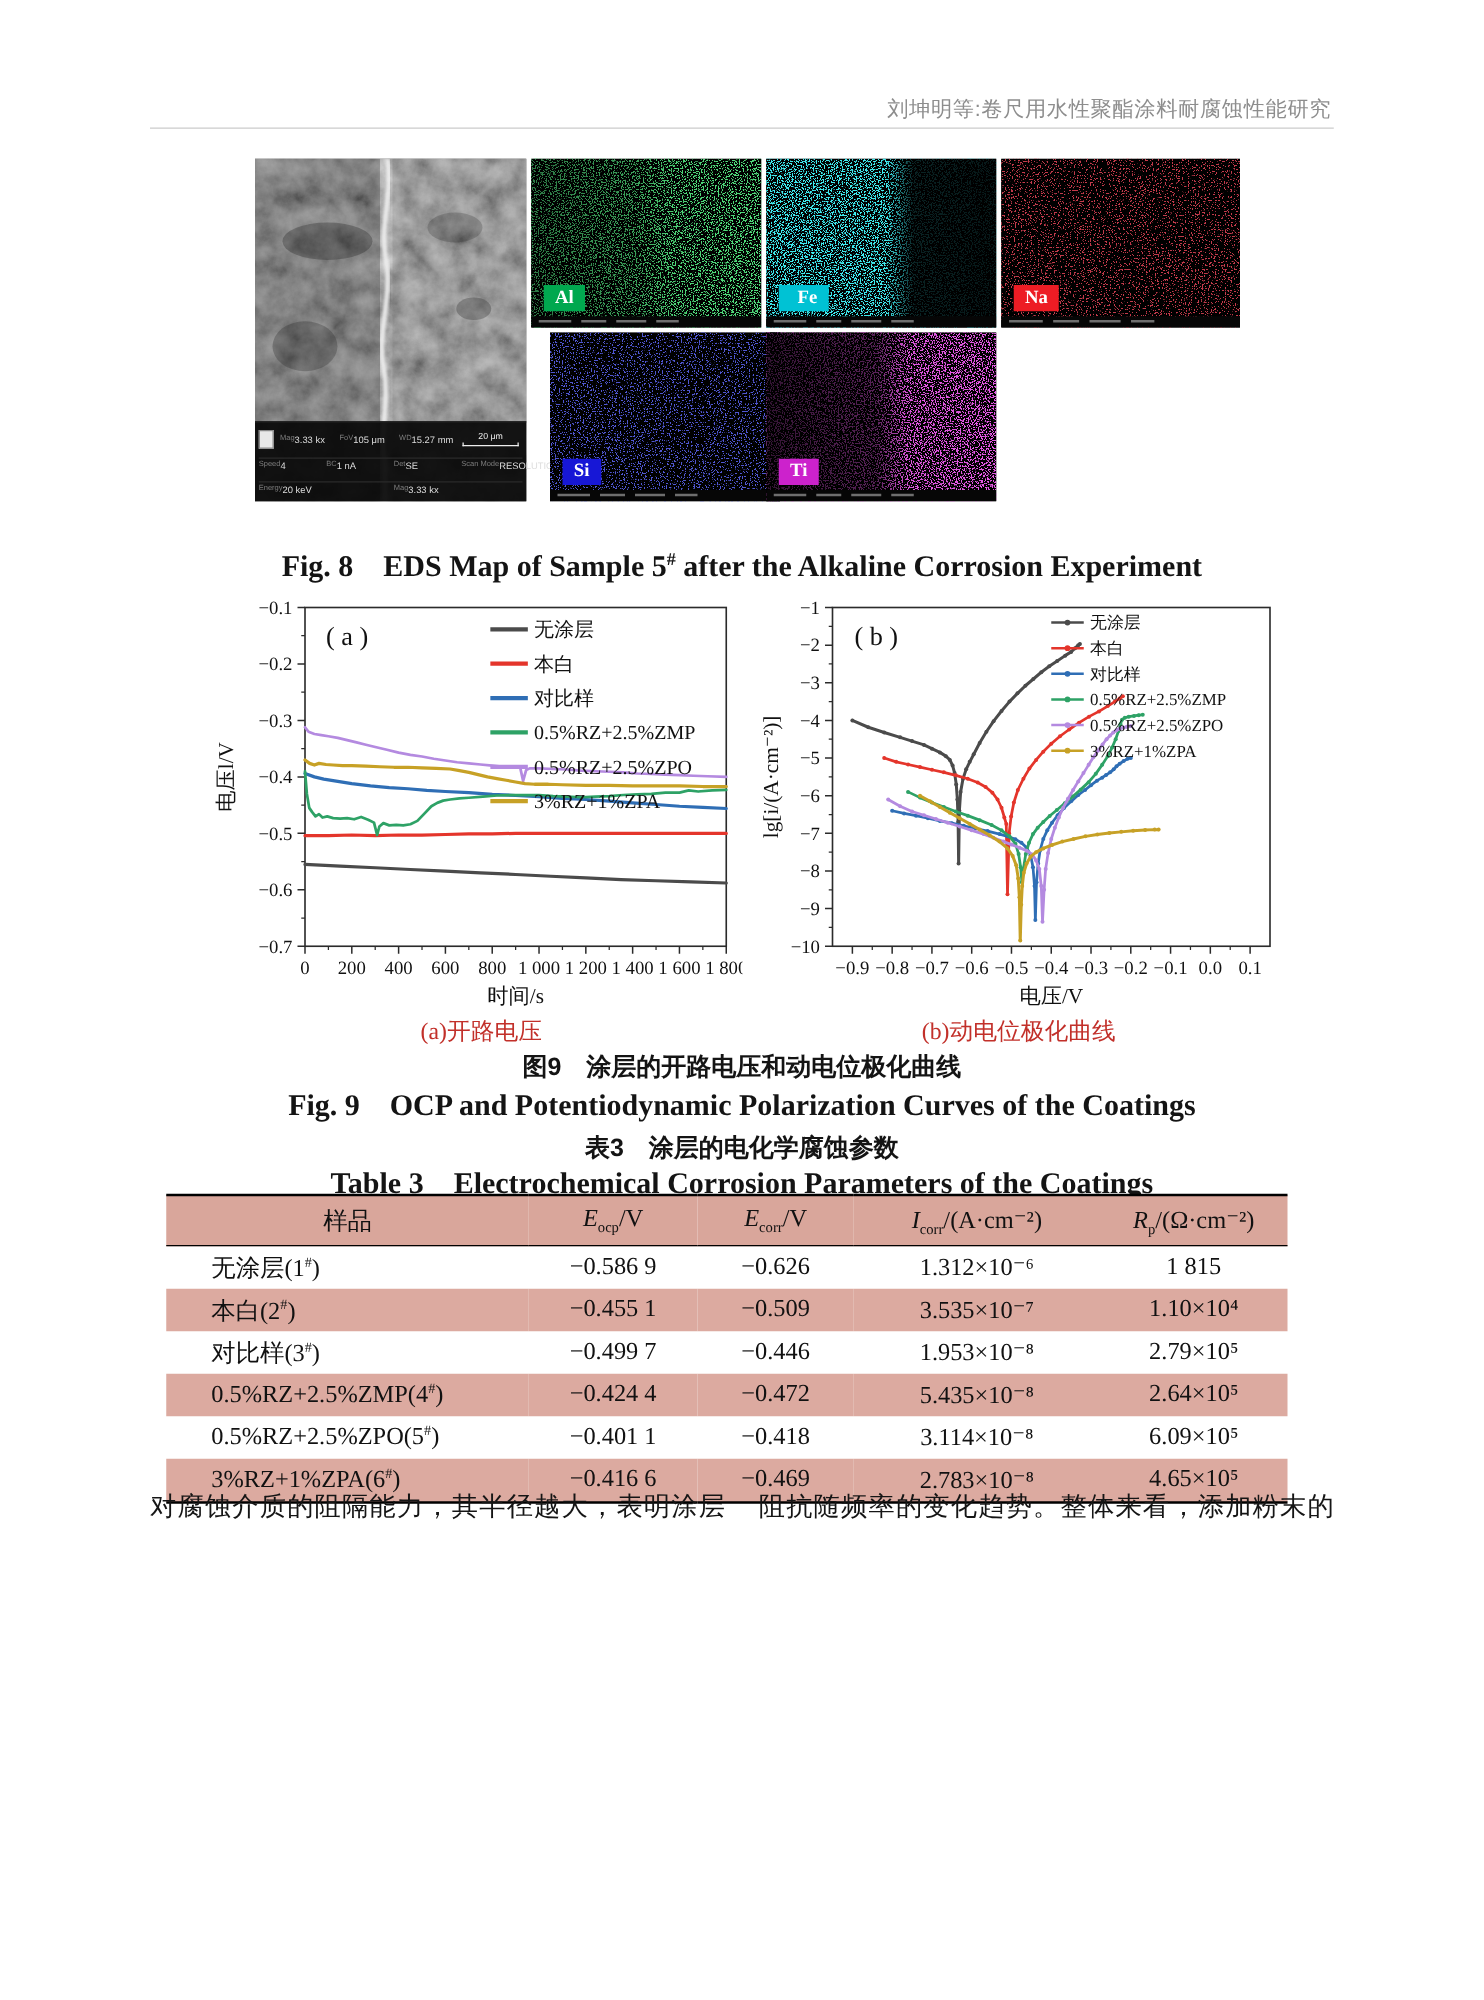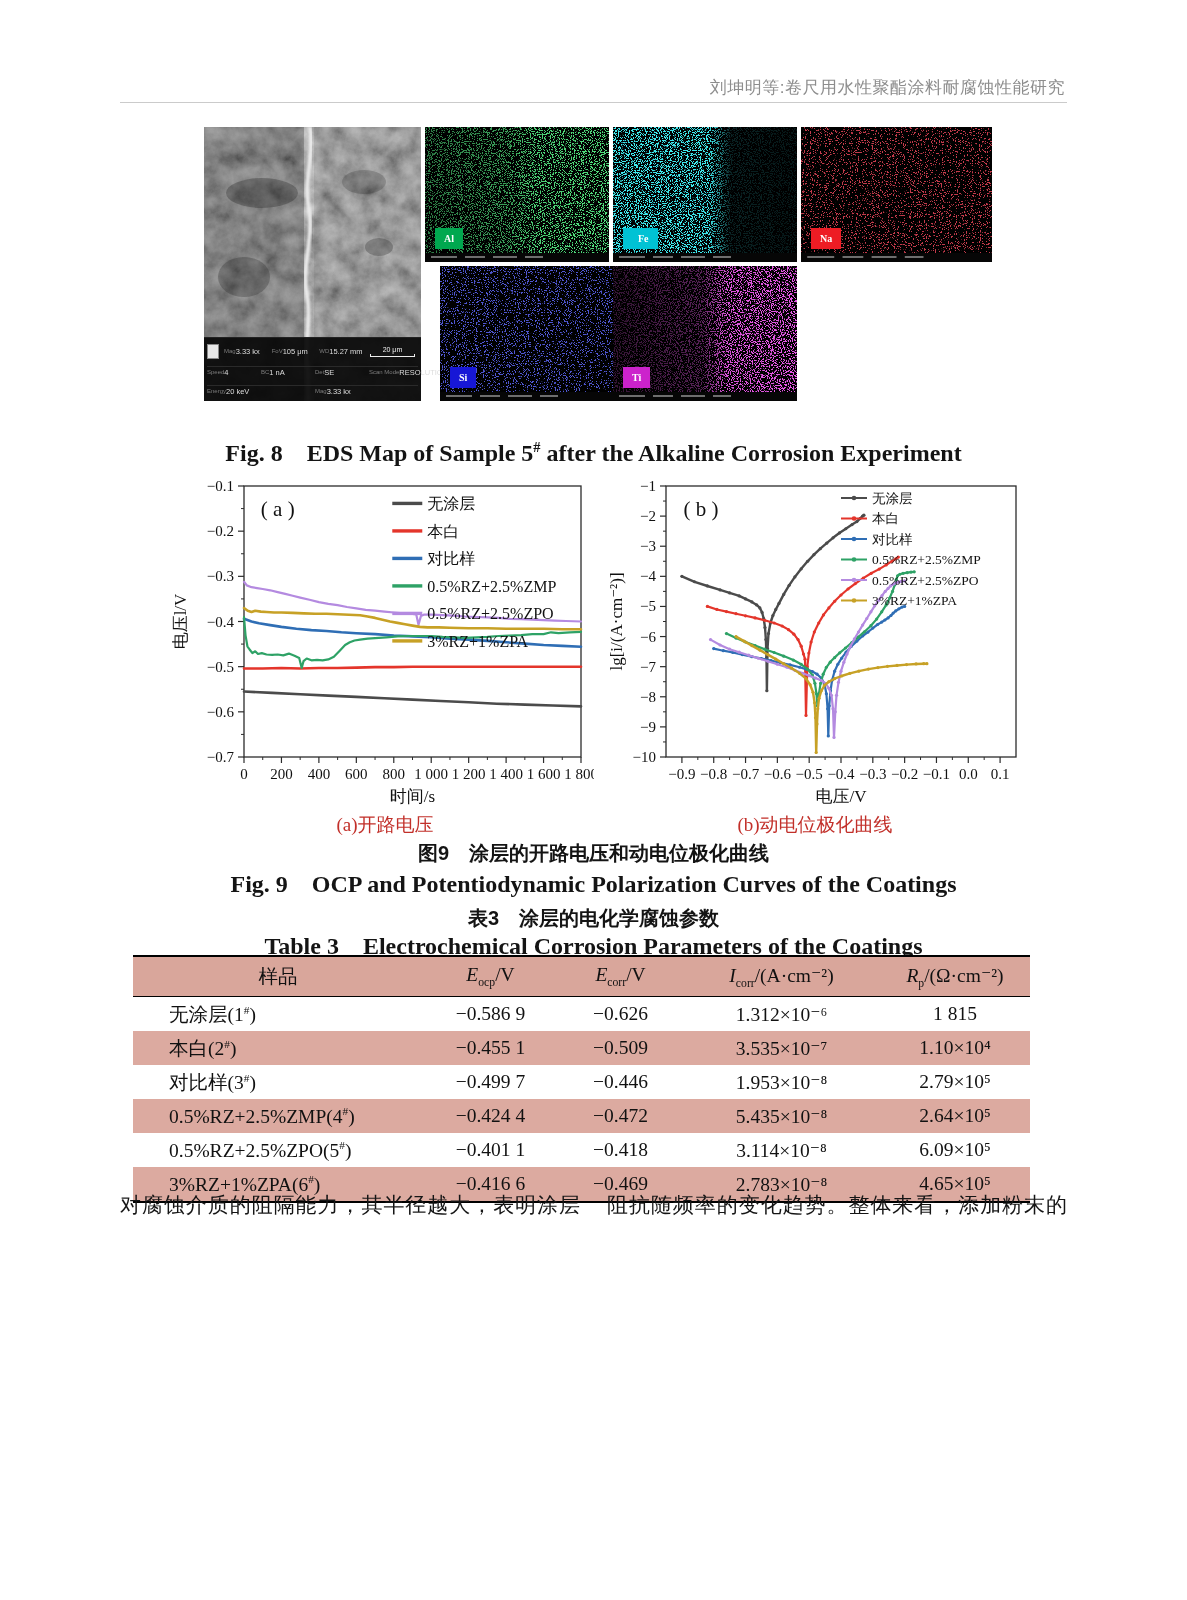--- a/index.html
+++ b/index.html
@@ -12,21 +12,21 @@
   .head-rule{position:absolute;top:102px;left:120px;right:120px;border-top:1.5px solid #cbcbcb;}
 
   
   .eds{position:absolute;left:204px;top:127px;width:788px;height:274px;}
   .sem{position:absolute;left:0;top:0;width:217px;height:274px;background:#474747;}
   .sem svg{display:block;width:100%;height:100%;}
   .map{position:absolute;width:184px;height:135px;background:#000;}
   .map svg{display:block;width:100%;height:100%;}
   .m-al{left:221px;top:0;}  .m-fe{left:409px;top:0;}  .m-na{left:597px;top:0;width:191px;}
   .m-si{left:236px;top:139px;} .m-ti{left:409px;top:139px;}
-  .map-tag{position:absolute;left:10px;bottom:13px;color:#fff;font-weight:bold;font-size:10px;
+  .map-tag{position:absolute;left:10px;bottom:13px;color:#fff;font-weight:bold;font-size:15px;
            padding:1px 9px;font-family:"Liberation Serif",serif;line-height:19px;}
   .sem-info{position:absolute;left:0;bottom:0;width:100%;height:64px;background:rgba(8,8,8,.93);
             box-sizing:border-box;border-top:1px solid #222;
             font-family:"Liberation Sans","DejaVu Sans",sans-serif;}
   .si-grid{display:flex;flex-direction:column;height:100%;justify-content:space-around;padding:1px 3px;box-sizing:border-box;}
   .si-row{display:flex;align-items:center;gap:5px;border-top:1px solid #2a2a2a;padding-top:1px;}
   .si-row:first-child{border-top:none;}
   .si-cell{display:flex;flex-direction:row;align-items:center;flex:1;min-width:0;}
   .si-l{font-size:6px;color:#7d7d7d;line-height:7px;white-space:nowrap;}
   .si-v{font-size:7.5px;color:#ddd;line-height:9px;white-space:nowrap;}

